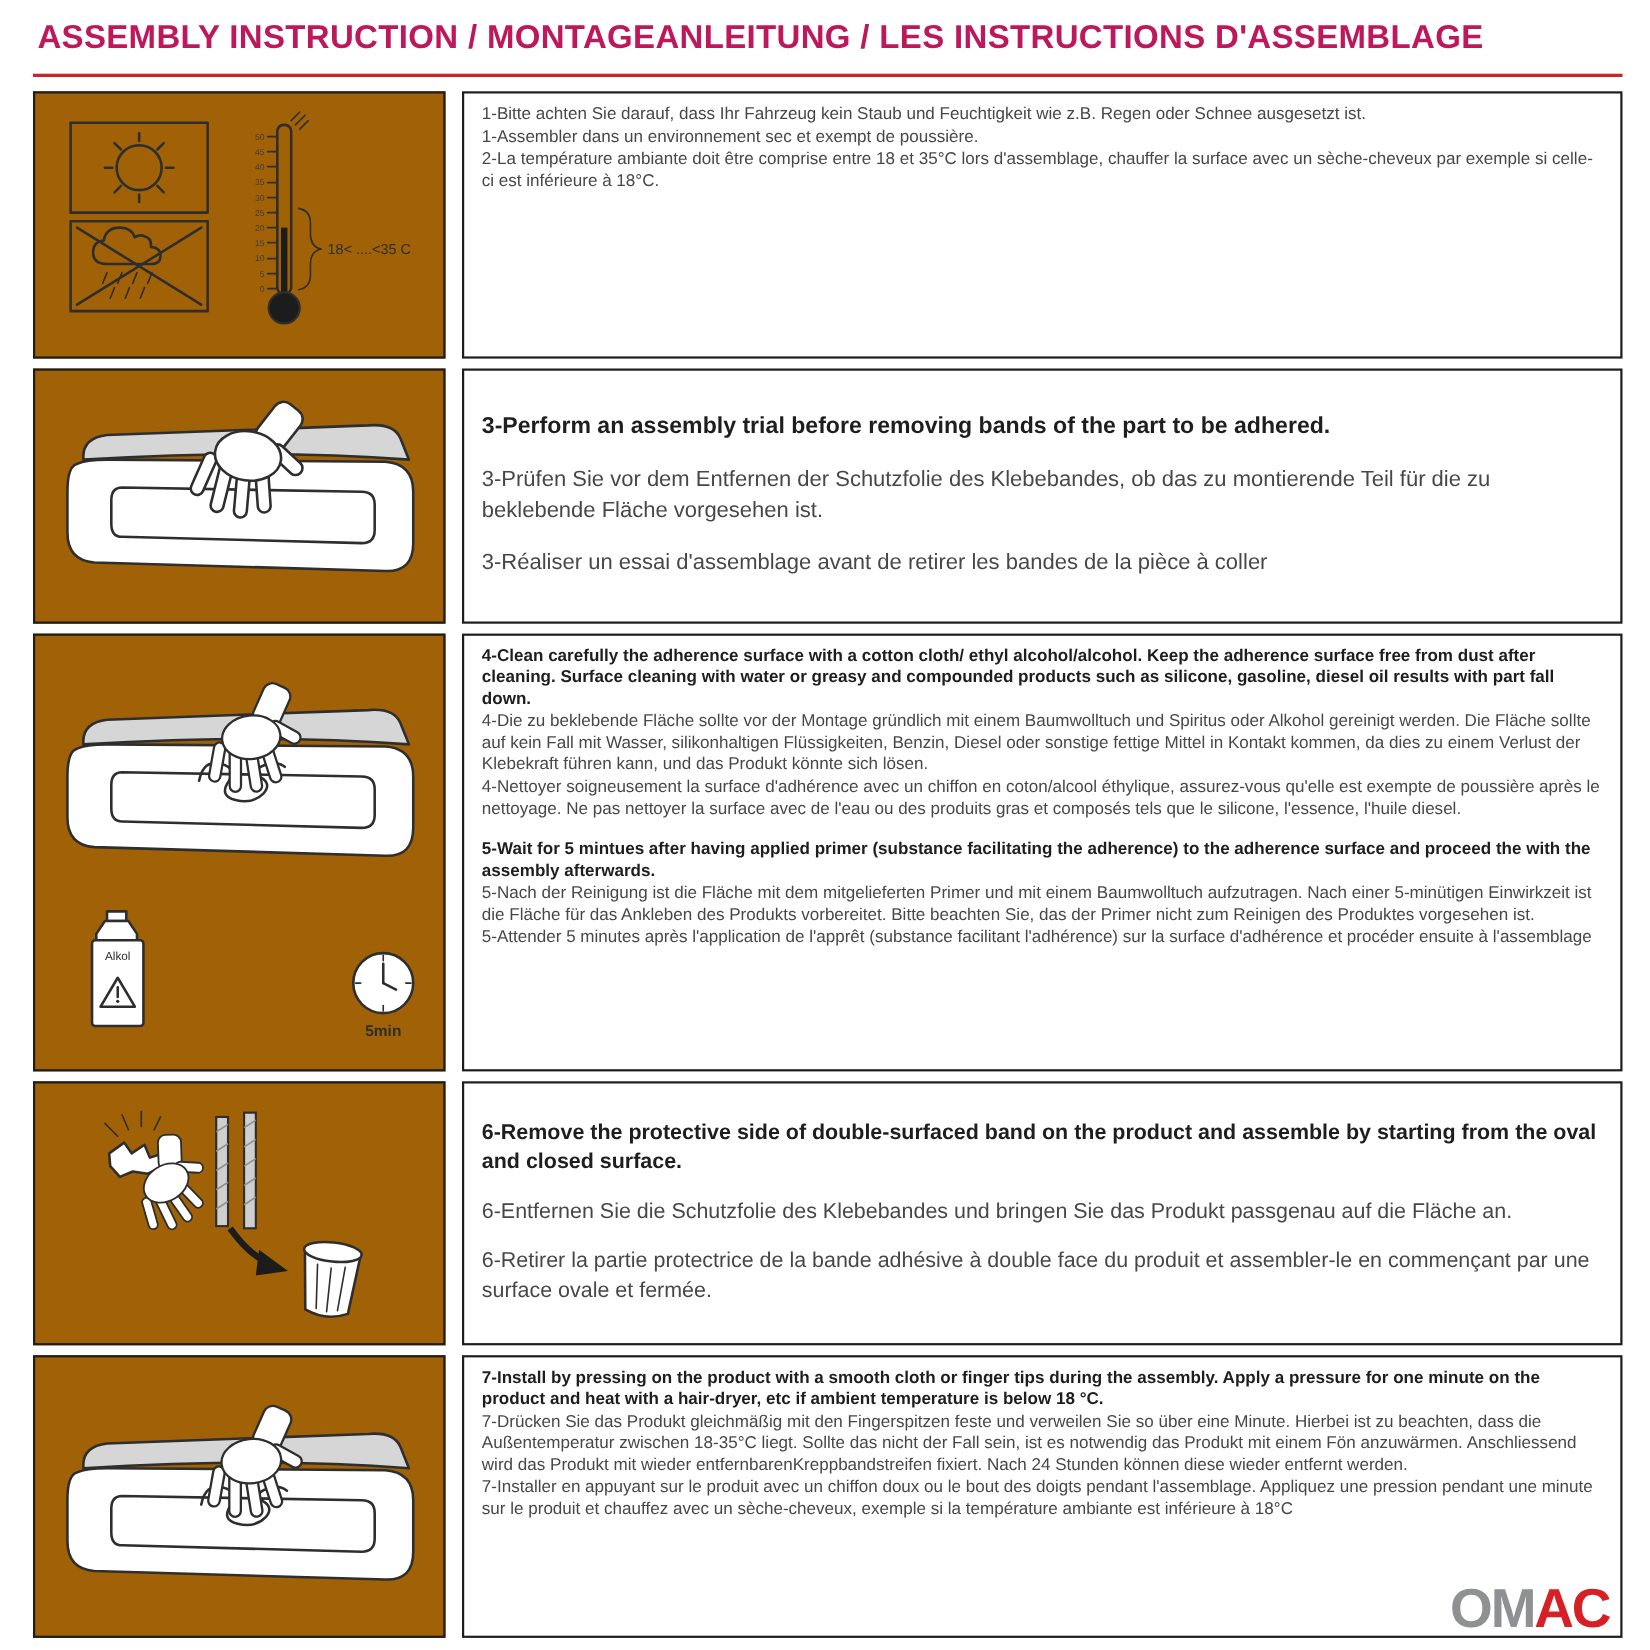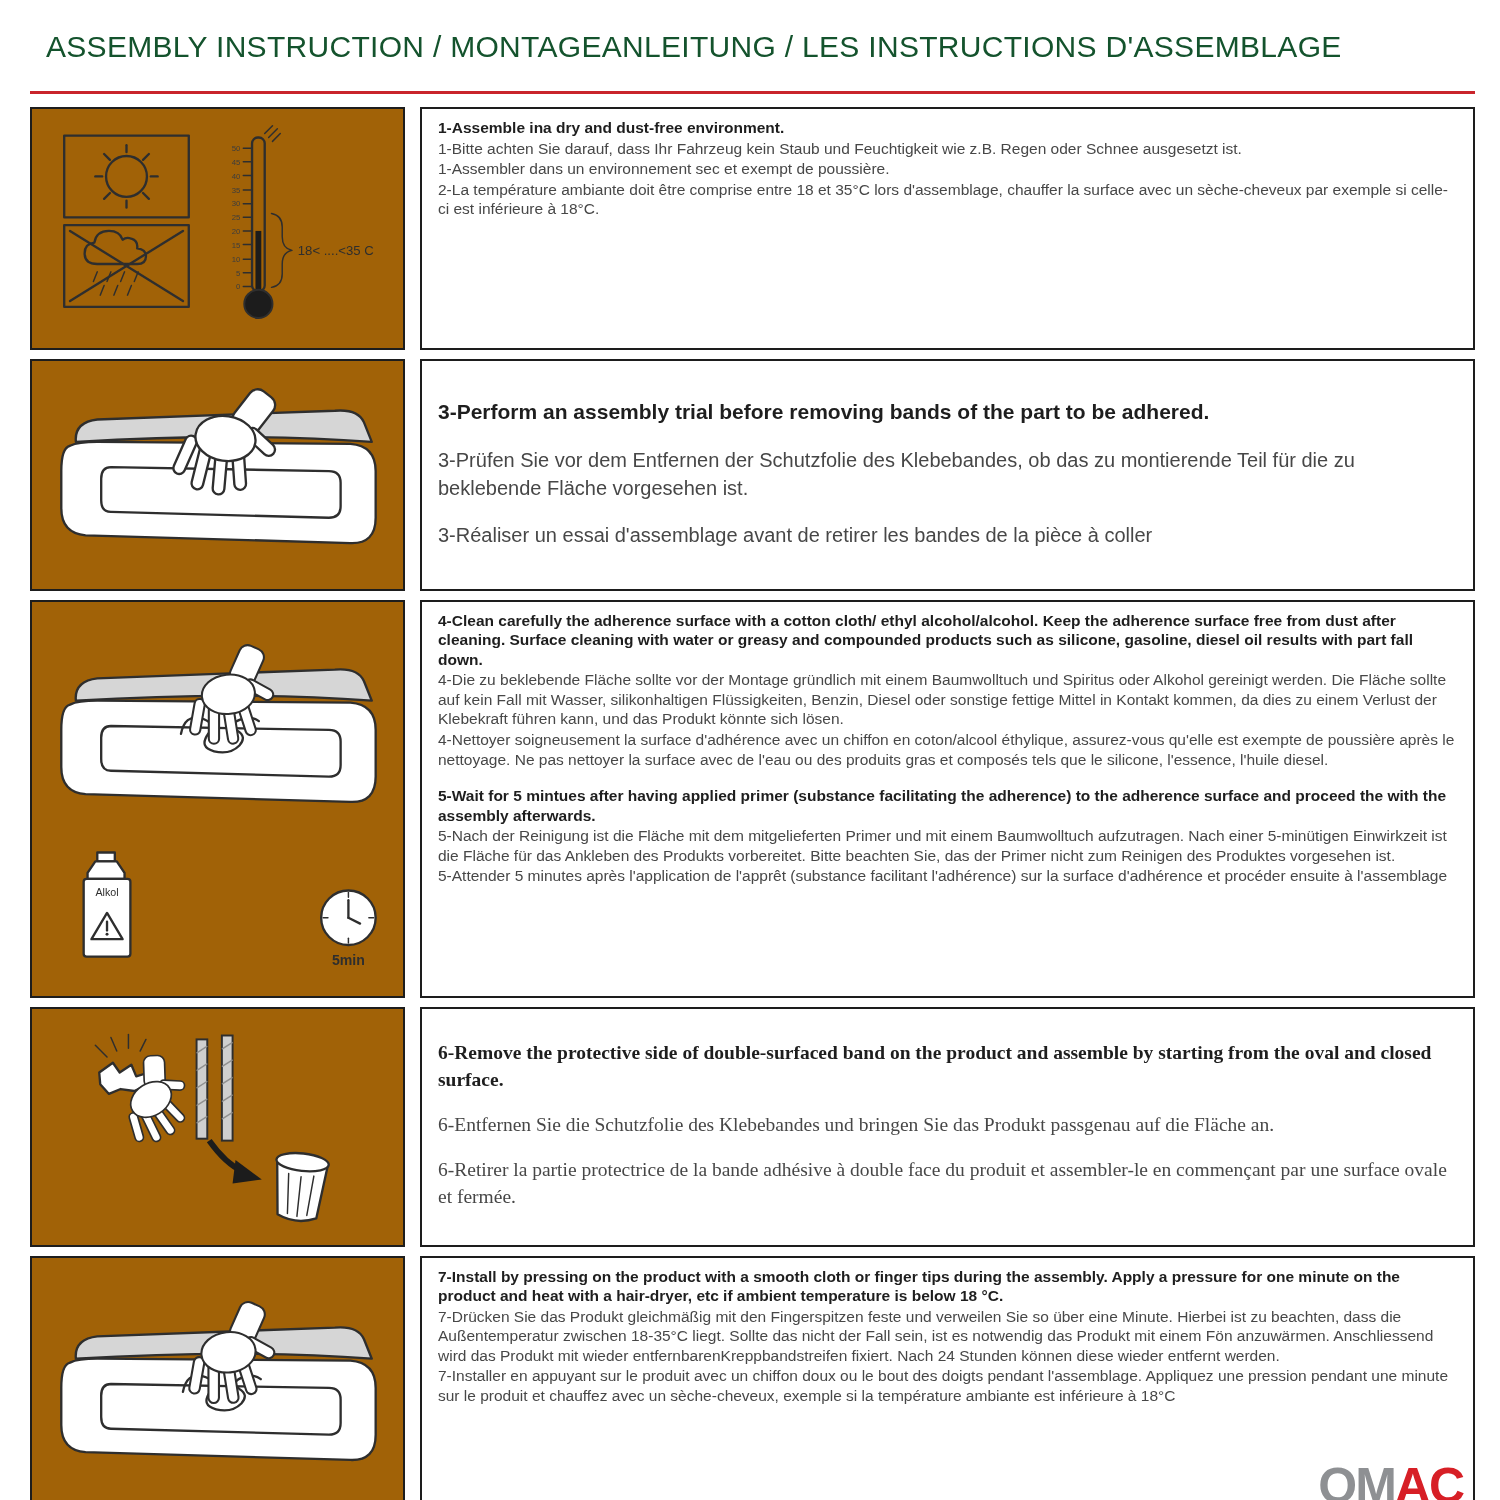--- a/index.html
+++ b/index.html
@@ -3,34 +3,34 @@
 <meta charset="utf-8">
 <style>
   *{box-sizing:border-box}
   html,body{margin:0;padding:0}
   body{
     width:1500px;height:1500px;overflow:hidden;background:#fff;
     font-family:"Liberation Sans",sans-serif;
     padding:4px 25px 0 30px;
   }
   .titlewrap{border-bottom:3px solid #C9242B;padding:10px 0 11px;margin-bottom:13px;}
-  .titlewrap h1{margin:16px;font-size:30px;letter-spacing:.3px;color:#14532d;font-weight:normal;}
+  .titlewrap h1{margin:4px;font-size:30px;letter-spacing:.3px;color:#be185d;font-weight:bold;}
   .row{display:flex;gap:15px;margin-bottom:9px;align-items:stretch;}
   .illusbox{flex:0 0 375px;border:2px solid #1d1d1d;display:flex;align-items:center;justify-content:center;padding:3px;background:#a16207;}
   .illusbox svg{width:100%;height:100%;}
   .txtbox{flex:1;border:2px solid #1d1d1d;padding:9px 16px 8px;position:relative;display:flex;flex-direction:column;background:#fff;}
   .vcenter{justify-content:center;gap:14px;}
   .r1{min-height:243px}.r2{min-height:228px}.r3{min-height:398px}.r4{min-height:240px}.r5{min-height:257px}
   .para{margin:0 0 1px;color:#474747;max-width:1020px;}
   .para.bold{font-weight:bold;color:#1e1e1e;}
   .para.gap{margin-top:16px;}
   .s .para{font-size:15.5px;line-height:1.26;}
   .lg .para{font-size:20px;line-height:1.4;margin-bottom:5px;}
   .lg .para.bold{font-size:21px;}
-  .md .para{font-size:19.5px;line-height:1.38;margin-bottom:4px;font-family:Liberation Serif, serif;}
+  .md .para{font-size:19.5px;line-height:1.38;margin-bottom:4px;}
   .logo{position:absolute;right:10px;bottom:0;font-weight:bold;font-size:50px;letter-spacing:-2px;line-height:1;}
   .logo .g{color:#8E9093}
   .logo .r{color:#D71F26}
   
   .sv{stroke:#2e2e2e;stroke-width:2.4;fill:none;stroke-linecap:round;stroke-linejoin:round}
   .svf{stroke:#2e2e2e;stroke-width:2.4;fill:#fff;stroke-linecap:round;stroke-linejoin:round}
   .svg-gray{stroke:#2e2e2e;stroke-width:2.4;fill:#d6d6d6;stroke-linejoin:round}
   .thin{stroke-width:1.5}
   .hatch{stroke:#909090;stroke-width:1.5}
   .scale-num text{font-size:8px;fill:#3d3d3d;text-anchor:end;font-family:"Liberation Sans",sans-serif}
@@ -135,21 +135,20 @@
             <text x="211" y="135.39999999999998">15</text>
             <text x="211" y="149.6">10</text>
             <text x="211" y="163.8">5</text>
             <text x="211" y="178">0</text>
           </g>
         <path d="M243,100 q11,2 11,14 v10 q0,12 10,14 q-10,2 -10,14 v10 q0,12 -11,14" class="sv thin"></path>
         <text x="270" y="143" font-size="13.5" class="svgtext">18&lt; ....&lt;35 C</text>
       </svg>
     </div>
     <div class="txtbox s">
-        <p class="para bold">1-Assemble ina dry and dust-free environment.</p>
         <p class="para">1-Bitte achten Sie darauf, dass Ihr Fahrzeug kein Staub und Feuchtigkeit wie z.B. Regen oder Schnee ausgesetzt ist.</p>
         <p class="para">1-Assembler dans un environnement sec et exempt de poussière.</p>
         <p class="para">2-La température ambiante doit être comprise entre 18 et 35°C lors d'assemblage, chauffer la surface avec un sèche-cheveux par exemple si celle-ci est inférieure à 18°C.</p>
       </div>
   </section>
 
   <section class="row r2">
     <div class="illusbox">
       <svg viewBox="0 0 375 228" preserveAspectRatio="xMidYMid meet">
         <use href="#trimPart" transform="translate(12,40)"></use>

